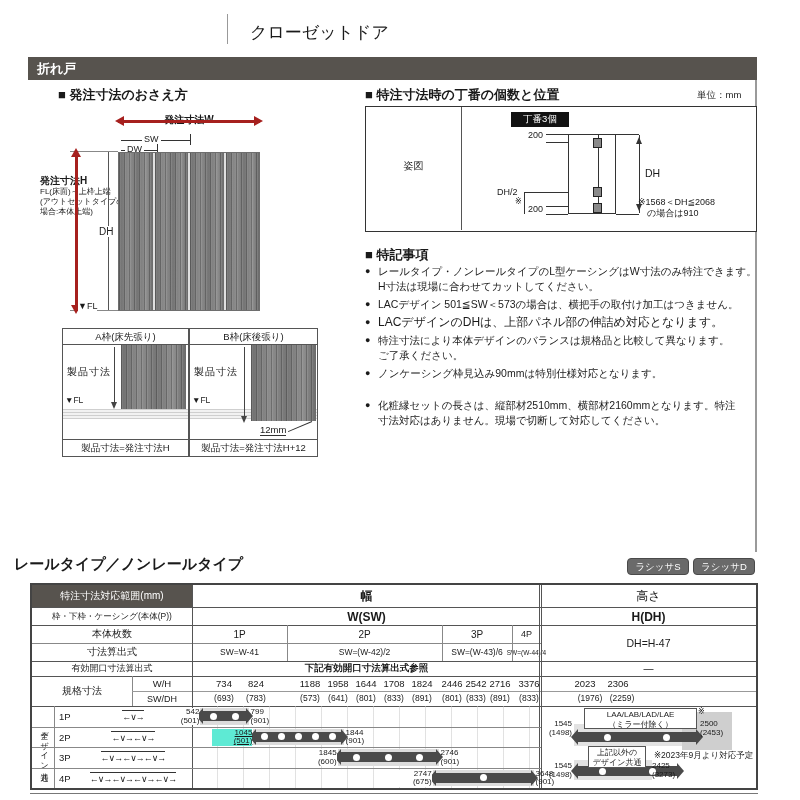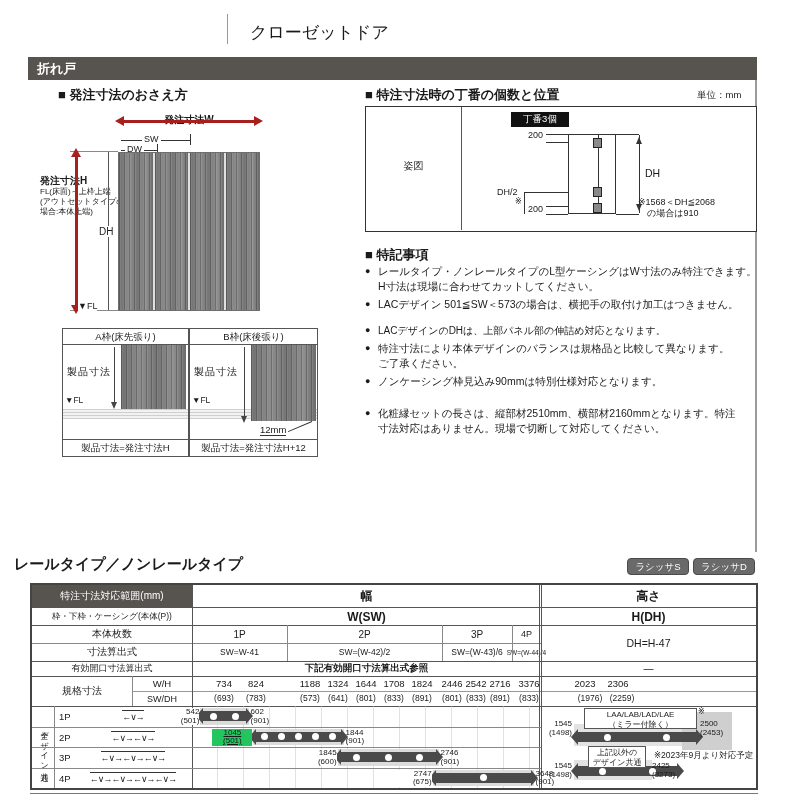--- a/index.html
+++ b/index.html
@@ -134,21 +134,21 @@
       <div style="position: relative; padding: 0px 0px 3px 13px; margin-top: 0px;">
         <div style="position: absolute; left: 0px; top: 0px; font-size: 9px; line-height: 15px;">●</div>
         <div style="font-size: 10.5px; line-height: 15px;">レールタイプ・ノンレールタイプのL型ケーシングはW寸法のみ特注できます。<br>H寸法は現場に合わせてカットしてください。</div>
       </div>
       <div style="position: relative; padding: 0px 0px 3px 13px; margin-top: 0px;">
         <div style="position: absolute; left: 0px; top: 0px; font-size: 9px; line-height: 15px;">●</div>
         <div style="font-size: 10.5px; line-height: 15px;">LACデザイン 501≦SW＜573の場合は、横把手の取付け加工はつきません。</div>
       </div>
       <div style="position: relative; padding: 0px 0px 3px 13px; margin-top: 0px;">
         <div style="position: absolute; left: 0px; top: 0px; font-size: 9px; line-height: 15px;">●</div>
-        <div style="font-size: 10px; line-height: 15px; margin-top: 8px;">LACデザインのDHは、上部パネル部の伸詰め対応となります。</div>
+        <div style="font-size: 12px; line-height: 15px;">LACデザインのDHは、上部パネル部の伸詰め対応となります。</div>
       </div>
       <div style="position: relative; padding: 0px 0px 3px 13px; margin-top: 0px;">
         <div style="position: absolute; left: 0px; top: 0px; font-size: 9px; line-height: 15px;">●</div>
         <div style="font-size: 10.5px; line-height: 15px;">特注寸法により本体デザインのバランスは規格品と比較して異なります。<br>ご了承ください。</div>
       </div>
       <div style="position: relative; padding: 0px 0px 3px 13px; margin-top: 0px;">
         <div style="position: absolute; left: 0px; top: 0px; font-size: 9px; line-height: 15px;">●</div>
         <div style="font-size: 10.5px; line-height: 15px;">ノンケーシング枠見込み90mmは特別仕様対応となります。</div>
       </div>
       <div style="position: relative; padding: 0px 0px 3px 13px; margin-top: 14px;">
@@ -160,21 +160,21 @@
   <div class="abs" style="left:14px;top:555px;font-size:15px;font-weight:bold">レールタイプ／ノンレールタイプ</div>
   <div class="btn" style="left:627px;top:558px">ラシッサS</div>
   <div class="btn" style="left:693px;top:558px">ラシッサD</div>
 
   <div class="abs" style="left:30px;top:583px;width:728px;height:207px;border:2px solid #444;background:#fff">
 
     <div class="cell" style="left:0;top:0;width:160px;height:22px;background:#57534e">
       <span style="color:#fff;font-size:10px">特注寸法対応範囲(mm)</span>
     </div>
     <div class="cell" style="left:160px;top:0;width:349px;height:22px;font-size:12px;font-weight: bold">幅</div>
-    <div class="cell" style="left:509px;top:0;width:215px;height:22px;font-size:12px;font-weight:bold">高さ</div>
+    <div class="cell" style="left:509px;top:0;width:215px;height:22px;font-size:12px;font-weight:normal">高さ</div>
     <div class="ln" style="left:0;top:22px;width:724px;height:1px"></div>
 
     <div class="cell" style="left:0;top:23px;width:160px;height:17px;font-size:8.5px">枠・下枠・ケーシング(本体(P))</div>
     <div class="cell" style="left:160px;top:23px;width:349px;height:17px;font-size:12px;font-weight:bold">W(SW)</div>
     <div class="cell" style="left:509px;top:23px;width:215px;height:17px;font-size:12px;font-weight:bold">H(DH)</div>
     <div class="ln" style="left:0;top:40px;width:724px;height:1px"></div>
 
     <div class="cell" style="left:0;top:40px;width:160px;height:18px;font-size:10px">本体枚数</div>
     <div class="cell" style="left:160px;top:40px;width:95px;height:18px;font-size:10px">1P</div>
     <div class="cell" style="left:255px;top:40px;width:155px;height:18px;font-size:10px">2P</div>
@@ -199,21 +199,21 @@
 
     <div class="cell" style="left:0;top:91px;width:100px;height:30px;font-size:10px">規格寸法</div>
     <div class="ln" style="left:100px;top:91px;width:1px;height:30px;background:#888"></div>
     <div class="cell" style="left:100px;top:91px;width:60px;height:15px;font-size:9.5px">W/H</div>
     <div class="cell" style="left:100px;top:106px;width:60px;height:15px;font-size:9px">SW/DH</div>
     <div class="ln" style="left:100px;top:106px;width:624px;height:1px;background:#999"></div>
     <div class="abs" style="left:160px;top:91px;width:349px;height:15px">
         <div style="position: absolute; left: 32px; top: 2px; transform: translateX(-50%); font-size: 9.5px; white-space: nowrap;">734</div>
         <div style="position: absolute; left: 64px; top: 2px; transform: translateX(-50%); font-size: 9.5px; white-space: nowrap;">824</div>
         <div style="position: absolute; left: 118px; top: 2px; transform: translateX(-50%); font-size: 9.5px; white-space: nowrap;">1188</div>
-        <div style="position: absolute; left: 146px; top: 2px; transform: translateX(-50%); font-size: 9.5px; white-space: nowrap;">1324</div>
+        <div style="position: absolute; left: 146px; top: 2px; transform: translateX(-50%); font-size: 9.5px; white-space: nowrap;">1958</div>
         <div style="position: absolute; left: 174px; top: 2px; transform: translateX(-50%); font-size: 9.5px; white-space: nowrap;">1644</div>
         <div style="position: absolute; left: 202px; top: 2px; transform: translateX(-50%); font-size: 9.5px; white-space: nowrap;">1708</div>
         <div style="position: absolute; left: 230px; top: 2px; transform: translateX(-50%); font-size: 9.5px; white-space: nowrap;">1824</div>
         <div style="position: absolute; left: 260px; top: 2px; transform: translateX(-50%); font-size: 9.5px; white-space: nowrap;">2446</div>
         <div style="position: absolute; left: 284px; top: 2px; transform: translateX(-50%); font-size: 9.5px; white-space: nowrap;">2542</div>
         <div style="position: absolute; left: 308px; top: 2px; transform: translateX(-50%); font-size: 9.5px; white-space: nowrap;">2716</div>
         <div style="position: absolute; left: 337px; top: 2px; transform: translateX(-50%); font-size: 9.5px; white-space: nowrap;">3376</div>
       </div>
     <div class="abs" style="left:160px;top:106px;width:349px;height:15px">
         <div style="position: absolute; left: 32px; top: 2px; transform: translateX(-50%); font-size: 8.5px; white-space: nowrap;">(693)</div>
@@ -255,36 +255,36 @@
         <div style="position: absolute; left: 168.423px; top: 2px; width: 48.125px; height: 16.5px; background: rgb(220, 220, 220);"></div>
         <div class="rarr" style="position: absolute; left: 171.423px; top: 5px; width: 42.125px;">
           <div class="rdot" style="left: 7.03125px;"></div>
           <div class="rdot" style="left: 28.0938px;"></div>
         </div>
         <div style="position: absolute; left: 127.423px; top: 2px; width: 40px; text-align: right; font-size: 8px; line-height: 8.5px; background: rgb(255, 255, 255);">
           <div>542</div>
           <div>(501)</div>
         </div>
         <div style="position: absolute; left: 218.548px; top: 2px; width: 40px; font-size: 8px; line-height: 8.5px;">
-          <div>602</div>
+          <div>799</div>
           <div>(901)</div>
         </div>
         <div style="position: absolute; left: 27px; top: 25.5px; font-size: 9.5px;">2P</div>
         <div style="position: absolute; left: 44px; top: 23.5px; width: 114px; height: 15px; display: flex; align-items: center; justify-content: center;">
           <div style="border-top: 1px solid rgb(51, 51, 51); font-size: 9px; line-height: 12px; letter-spacing: -1px; white-space: nowrap;">←∨→←∨→</div>
         </div>
         <div style="position: absolute; left: 221.395px; top: 22.5px; width: 90.1447px; height: 16.5px; background: rgb(220, 220, 220);"></div>
         <div class="rarr" style="position: absolute; left: 224.395px; top: 25.5px; width: 84.1447px;">
           <div class="rdot" style="left: 4.91447px;"></div>
           <div class="rdot" style="left: 21.7434px;"></div>
           <div class="rdot" style="left: 38.5723px;"></div>
           <div class="rdot" style="left: 55.4013px;"></div>
           <div class="rdot" style="left: 72.2302px;"></div>
         </div>
-        <div style="position: absolute; left: 180.395px; top: 22.5px; width: 40px; text-align: center; font-size: 8px; line-height: 8.5px; background: #22c55e; text-decoration: underline;">
+        <div style="position: absolute; left: 180.395px; top: 22.5px; width: 40px; text-align: right; font-size: 8px; line-height: 8.5px; background: #5eead4; text-decoration: underline;">
           <div>1045</div>
           <div>(501)</div>
         </div>
         <div style="position: absolute; left: 313.54px; top: 22.5px; width: 40px; font-size: 8px; line-height: 8.5px;">
           <div>1844</div>
           <div>(901)</div>
         </div>
         <div style="position: absolute; left: 27px; top: 46px; font-size: 9.5px;">3P</div>
         <div style="position: absolute; left: 44px; top: 44px; width: 114px; height: 15px; display: flex; align-items: center; justify-content: center;">
           <div style="border-top: 1px solid rgb(51, 51, 51); font-size: 9px; line-height: 12px; letter-spacing: -1px; white-space: nowrap;">←∨→←∨→←∨→</div>

